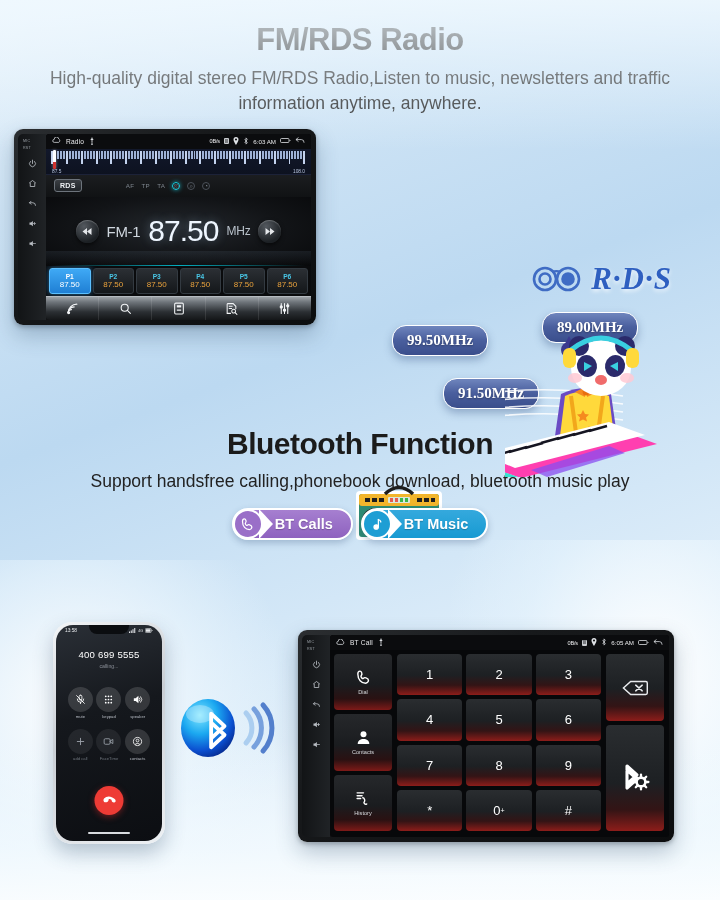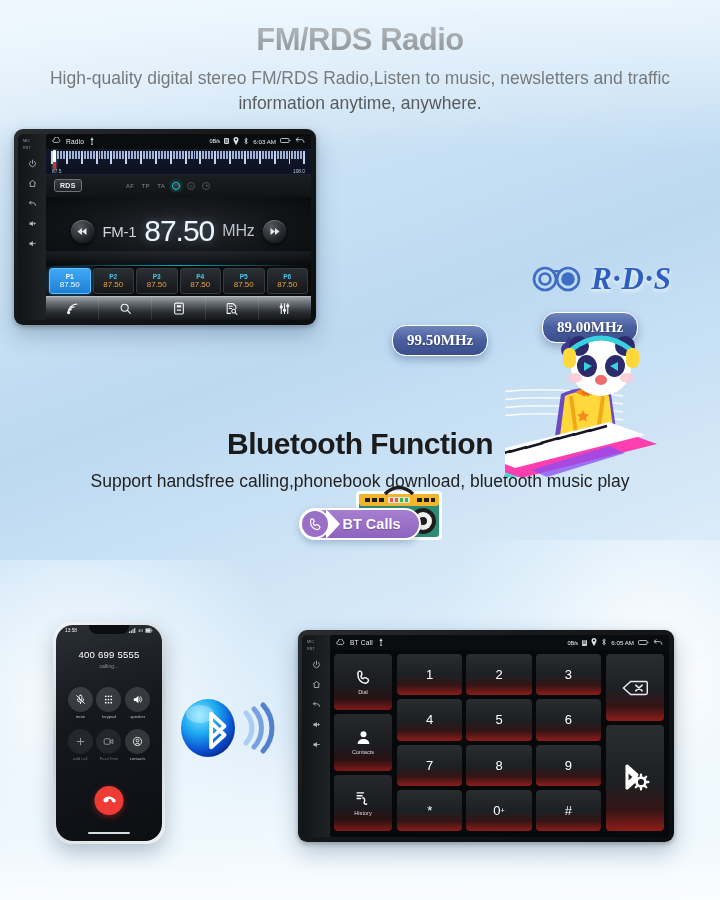--- a/index.html
+++ b/index.html
@@ -126,21 +126,21 @@
     background: radial-gradient(circle at 35% 28%, #54595f, #1c2024 70%);
     box-shadow: inset 0 1px 1px rgba(255,255,255,.25), 0 2px 4px rgba(0,0,0,.6);
     display: flex; align-items: center; justify-content: center;
     color: #e4e7ea; font-size: 8px;
   }
   .band-label { color: #cfd6de; font-size: 15px; font-weight: 500; letter-spacing: -.3px; }
   .freq-main {
     color: #eef6ff; font-size: 30px; font-weight: 300; letter-spacing: -1px;
     text-shadow: 0 0 10px rgba(180,220,255,.35);
   }
-  .unit-mhz { color: #b9c2cb; font-size: 16px; letter-spacing: -.2px; }
+  .unit-mhz { color: #b9c2cb; font-size: 12px; letter-spacing: -.2px; }
   .freq-reflect {
     position: absolute; left: 0; right: 0; bottom: 1px; height: 14px;
     background: linear-gradient(to bottom, rgba(140,170,200,.10), rgba(0,0,0,0));
   }
   .teal-line {
     position: absolute; left: 6px; right: 6px; bottom: 0; height: 1px;
     background: linear-gradient(to right, rgba(0,190,210,0), rgba(0,200,220,.85), rgba(0,190,210,0));
   }
   
   .presets { height: 30px; flex: 0 0 30px; display: flex; gap: 2px; padding: 2px 3px; background: #0a0b0d; }
@@ -591,20 +591,21 @@
         <circle cx="15" cy="15" r="5.5"></circle>
       <circle cx="38" cy="15" r="11"></circle>
         <circle cx="38" cy="15" r="5.5" fill="#3f6cc4"></circle>
       <path d="M22 8 A 12 12 0 0 1 31 8" stroke-width="2.2"></path>
     </svg>
     <span>R·D·S</span>
   </div>
 
   <div class="bubble bub-1">99.50MHz</div>
   <div class="bubble bub-2">89.00MHz</div>
+  <div class="bubble bub-3">91.50MHz</div>
 
   <svg style="position:absolute; left:505px; top:205px;" width="215" height="155" viewBox="0 0 215 155">
 
     <g stroke="#ffffff" stroke-width="1.6" fill="none" opacity=".85">
       <path d="M-105 96 C -40 66, 40 62, 118 74"></path>
       <path d="M-105 104 C -40 74, 40 70, 118 82"></path>
       <path d="M-105 112 C -40 82, 40 78, 118 90"></path>
       <path d="M-105 120 C -40 90, 40 86, 118 98"></path>
     </g>
 
@@ -706,20 +707,33 @@
     <div class="pill-icon pi-purple">
       <svg width="15" height="15" viewBox="0 0 24 24" fill="none" stroke="currentColor" stroke-width="2" stroke-linecap="round">
           <path d="M7 3c1.5 0 2 1 2.5 2.5S10 8 9 9s-1 1.5 0 3 2 2 3 1 2-1 3.5-.5S19 14.5 19 16s-1.5 4-4 4C9 20 4 15 4 7c0-2.5 1.5-4 3-4z"></path>
         </svg>
     </div>
     <svg class="pill-arrow" viewBox="0 0 14 30">
         <path d="M0 0 L14 15 L0 30 Z" fill="#ffffff"></path>
       </svg>
     <span class="pill-label">BT Calls</span>
   </div>
+  <div class="pill pill-blue">
+    <div class="pill-icon pi-blue">
+      <svg width="15" height="15" viewBox="0 0 24 24" fill="none" stroke="currentColor" stroke-width="2" stroke-linecap="round">
+          <path d="M15 4v11"></path>
+          <circle cx="11.5" cy="16" r="3.5" fill="currentColor"></circle>
+          <path d="M15 4c2 .5 3.5 2 4 4"></path>
+        </svg>
+    </div>
+    <svg class="pill-arrow" viewBox="0 0 14 30">
+        <path d="M0 0 L14 15 L0 30 Z" fill="#ffffff"></path>
+      </svg>
+    <span class="pill-label">BT Music</span>
+  </div>
 </div>
 
 <div class="phone">
   <div class="phone-screen">
     <div class="phone-notch"></div>
     <div class="ph-status">
       <span>13:58</span>
       <span class="r">
         <svg width="7" height="5" viewBox="0 0 14 10" fill="#e9ecef">
             <rect x="0" y="7" width="2" height="3"></rect>

